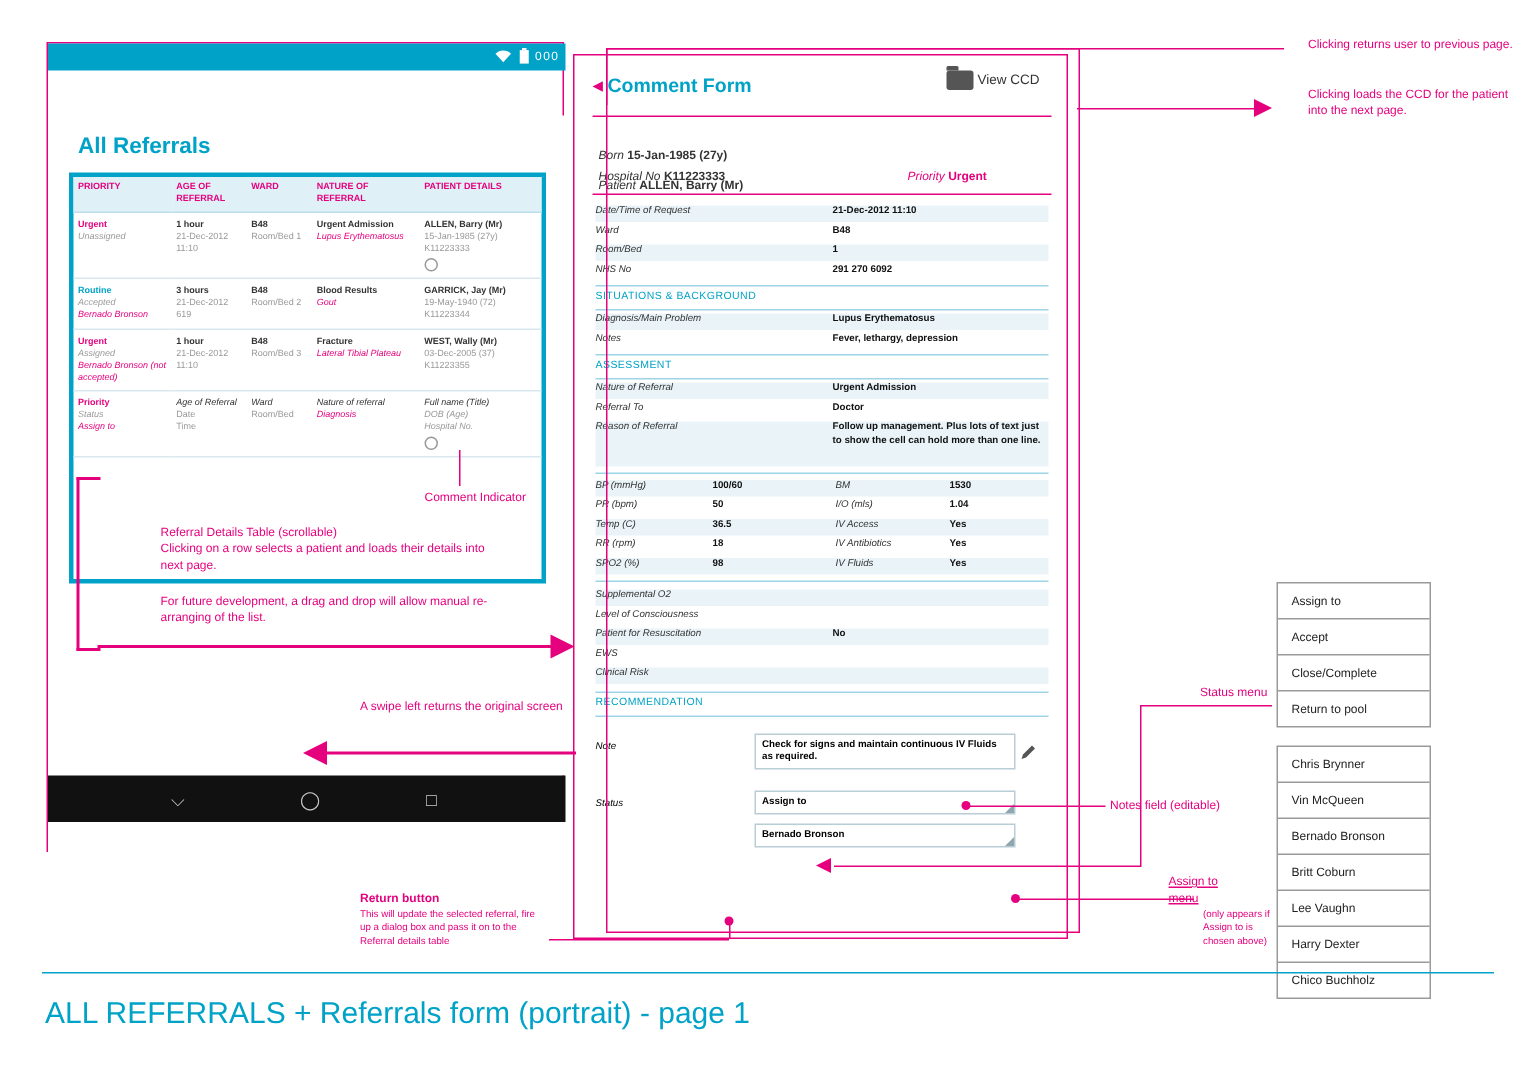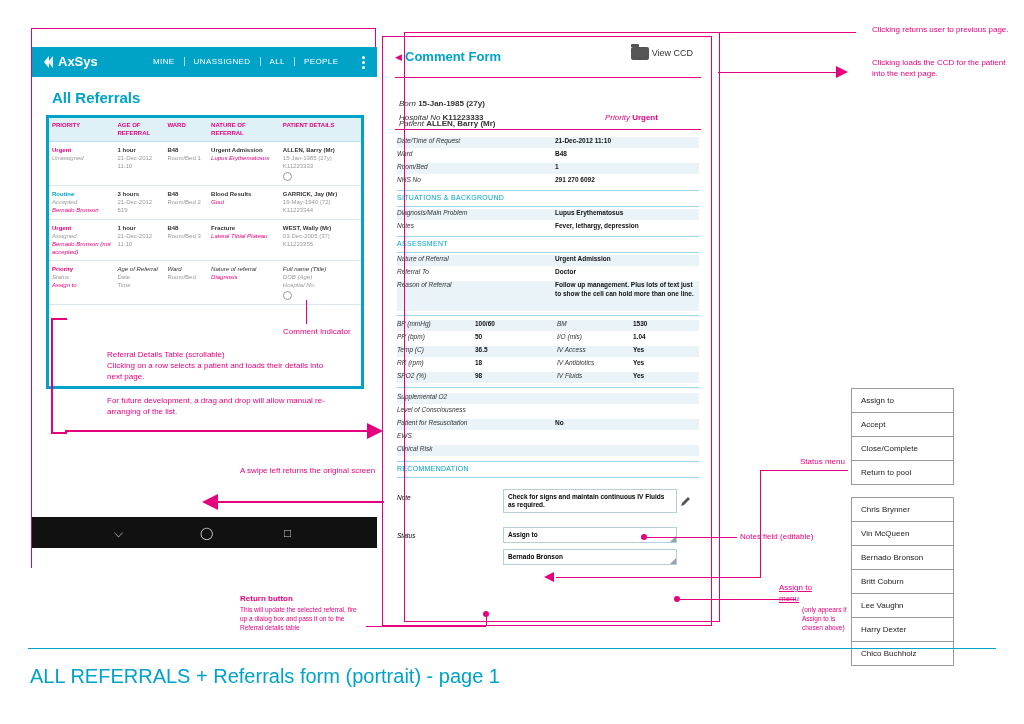--- a/index.html
+++ b/index.html
@@ -61,36 +61,31 @@
   .menubox div:last-child{border-bottom:none;}
   #caption{position:absolute;left:30px;top:665px;font-size:20px;color:#00a3c7;}
   #capline{position:absolute;left:28px;top:648px;width:968px;height:1px;background:#00a3c7;}
   .tealbracket{position:absolute;border:2px solid #e5007e;}
 </style>
 </head>
 <body>
 
 <div class="abs" id="device">
 
-
-  <div id="appbar">
-    <svg class="chev" viewBox="0 0 16 16">
-        <path d="M9 2 4 8l5 6V2z" fill="#ffffff"></path>
-        <path d="M13 2 8 8l5 6V2z" fill="#ffffff" opacity=".85"></path>
+  <div id="statusbar">
+    <svg class="abs" style="right:36px;top:4px;" width="11" height="9" viewBox="0 0 11 9">
+        <path d="M5.5 8.5 0.3 2.8C1.7 1.4 3.5 0.6 5.5 0.6S9.3 1.4 10.7 2.8Z" fill="#ffffff"></path>
       </svg>
-    <span class="logo" style="left:26px;">AxSys</span>
-    <div class="menu">
-      <span>MINE</span><span>UNASSIGNED</span><span>ALL</span><span>PEOPLE</span>
-    </div>
-    <div class="kebab">
-        <i></i>
-        <i></i>
-        <i></i>
-      </div>
-  </div>
+    <svg class="abs" style="right:24px;top:3px;" width="7" height="11" viewBox="0 0 7 11">
+        <rect x="2" y="0" width="3" height="1.4" fill="#fff"></rect>
+        <rect x="0.5" y="1.4" width="6" height="9" fill="#fff"></rect>
+      </svg>
+    <span class="si">000</span>
+  </div>
+
 
   <div id="screen">
     <div id="pagetitle">All Referrals</div>
 
     <div id="tablebox">
       <table class="ref">
         <colgroup>
             <col style="width:21%">
             <col style="width:16%">
             <col style="width:14%">

